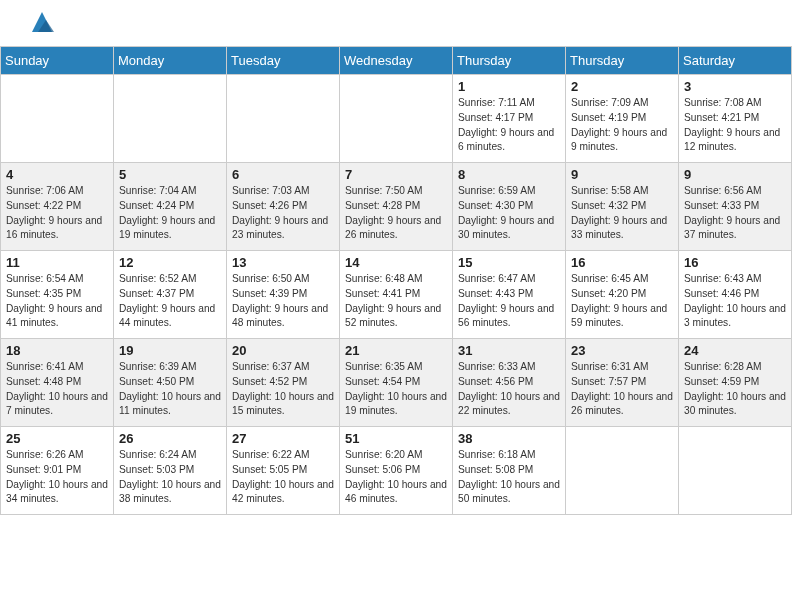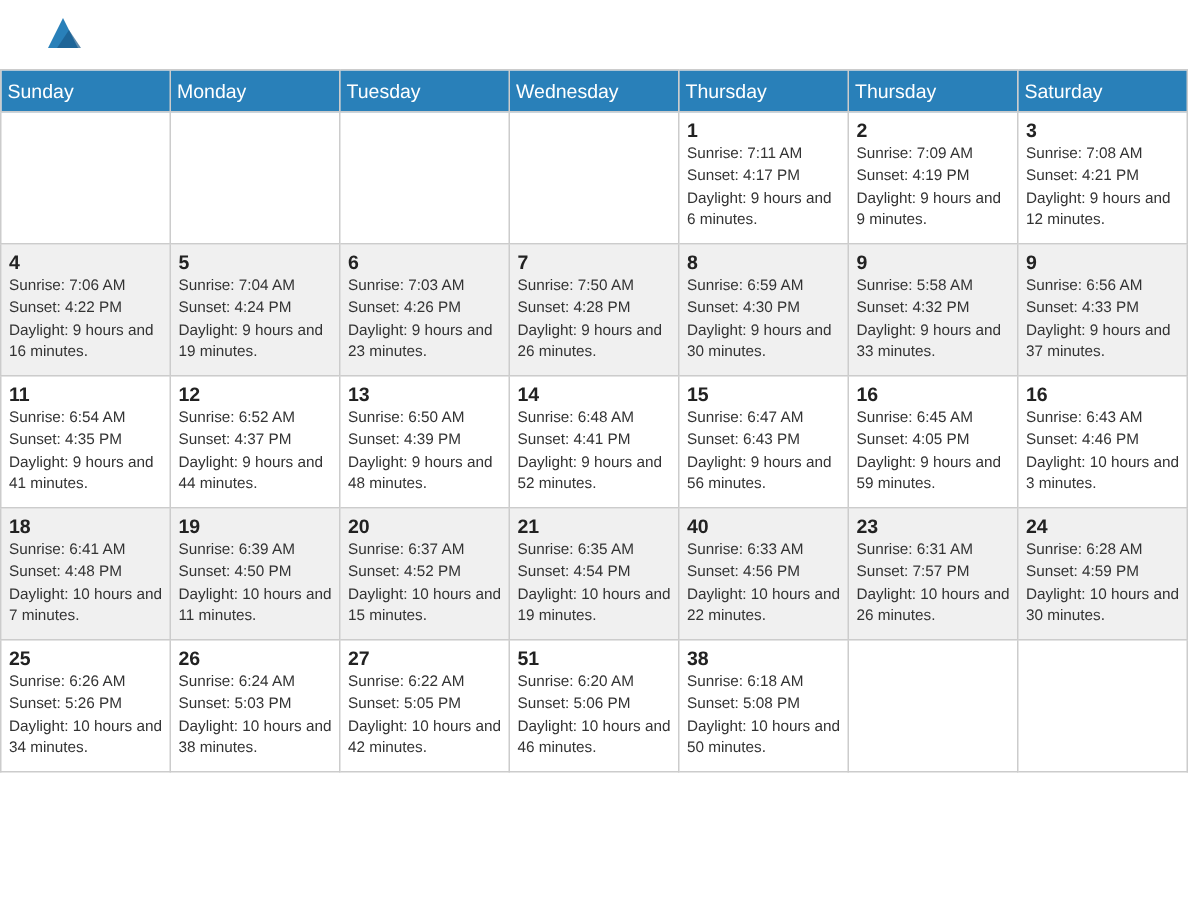--- a/index.html
+++ b/index.html
@@ -239,28 +239,28 @@
         <td>
           <span class="day-num">14</span>
           <div class="day-info">Sunrise: 6:48 AM
 Sunset: 4:41 PM
 Daylight: 9 hours
 and 52 minutes.</div>
         </td>
         <td>
           <span class="day-num">15</span>
           <div class="day-info">Sunrise: 6:47 AM
-Sunset: 6:43 PM
+Sunset: 4:43 PM
 Daylight: 9 hours
 and 56 minutes.</div>
         </td>
         <td>
           <span class="day-num">16</span>
           <div class="day-info">Sunrise: 6:45 AM
-Sunset: 4:05 PM
+Sunset: 4:20 PM
 Daylight: 9 hours
 and 59 minutes.</div>
         </td>
         <td>
           <span class="day-num">16</span>
           <div class="day-info">Sunrise: 6:43 AM
 Sunset: 4:46 PM
 Daylight: 10 hours
 and 3 minutes.</div>
         </td>
@@ -288,21 +288,21 @@
 and 15 minutes.</div>
         </td>
         <td>
           <span class="day-num">21</span>
           <div class="day-info">Sunrise: 6:35 AM
 Sunset: 4:54 PM
 Daylight: 10 hours
 and 19 minutes.</div>
         </td>
         <td>
-          <span class="day-num">40</span>
+          <span class="day-num">31</span>
           <div class="day-info">Sunrise: 6:33 AM
 Sunset: 4:56 PM
 Daylight: 10 hours
 and 22 minutes.</div>
         </td>
         <td>
           <span class="day-num">23</span>
           <div class="day-info">Sunrise: 6:31 AM
 Sunset: 7:57 PM
 Daylight: 10 hours
@@ -313,21 +313,21 @@
           <div class="day-info">Sunrise: 6:28 AM
 Sunset: 4:59 PM
 Daylight: 10 hours
 and 30 minutes.</div>
         </td>
       </tr>
       <tr class="row-white">
         <td>
           <span class="day-num">25</span>
           <div class="day-info">Sunrise: 6:26 AM
-Sunset: 5:26 PM
+Sunset: 9:01 PM
 Daylight: 10 hours
 and 34 minutes.</div>
         </td>
         <td>
           <span class="day-num">26</span>
           <div class="day-info">Sunrise: 6:24 AM
 Sunset: 5:03 PM
 Daylight: 10 hours
 and 38 minutes.</div>
         </td>

